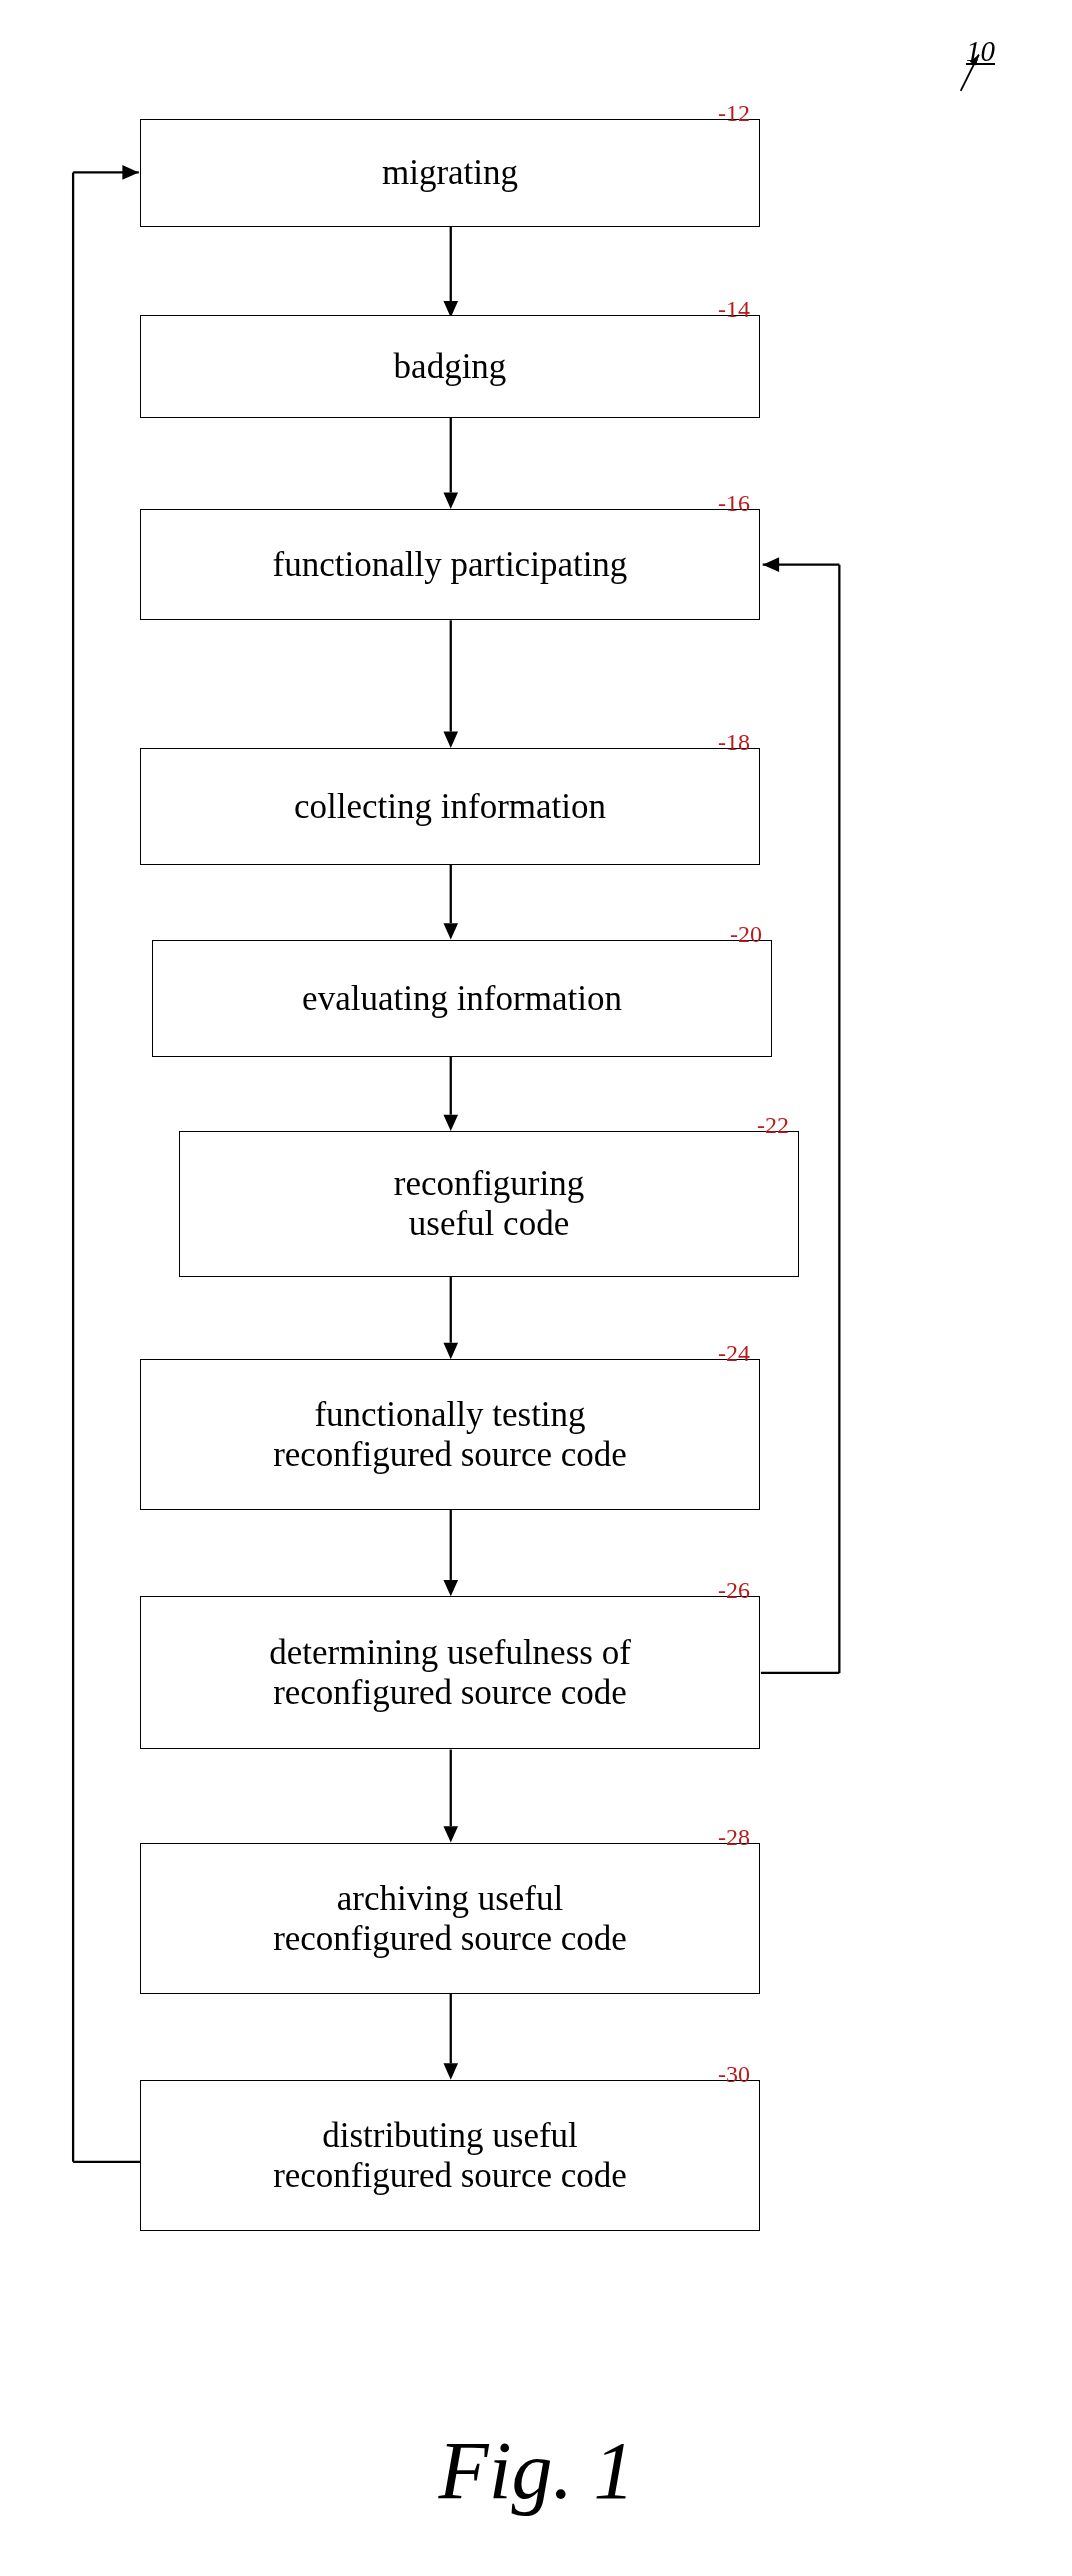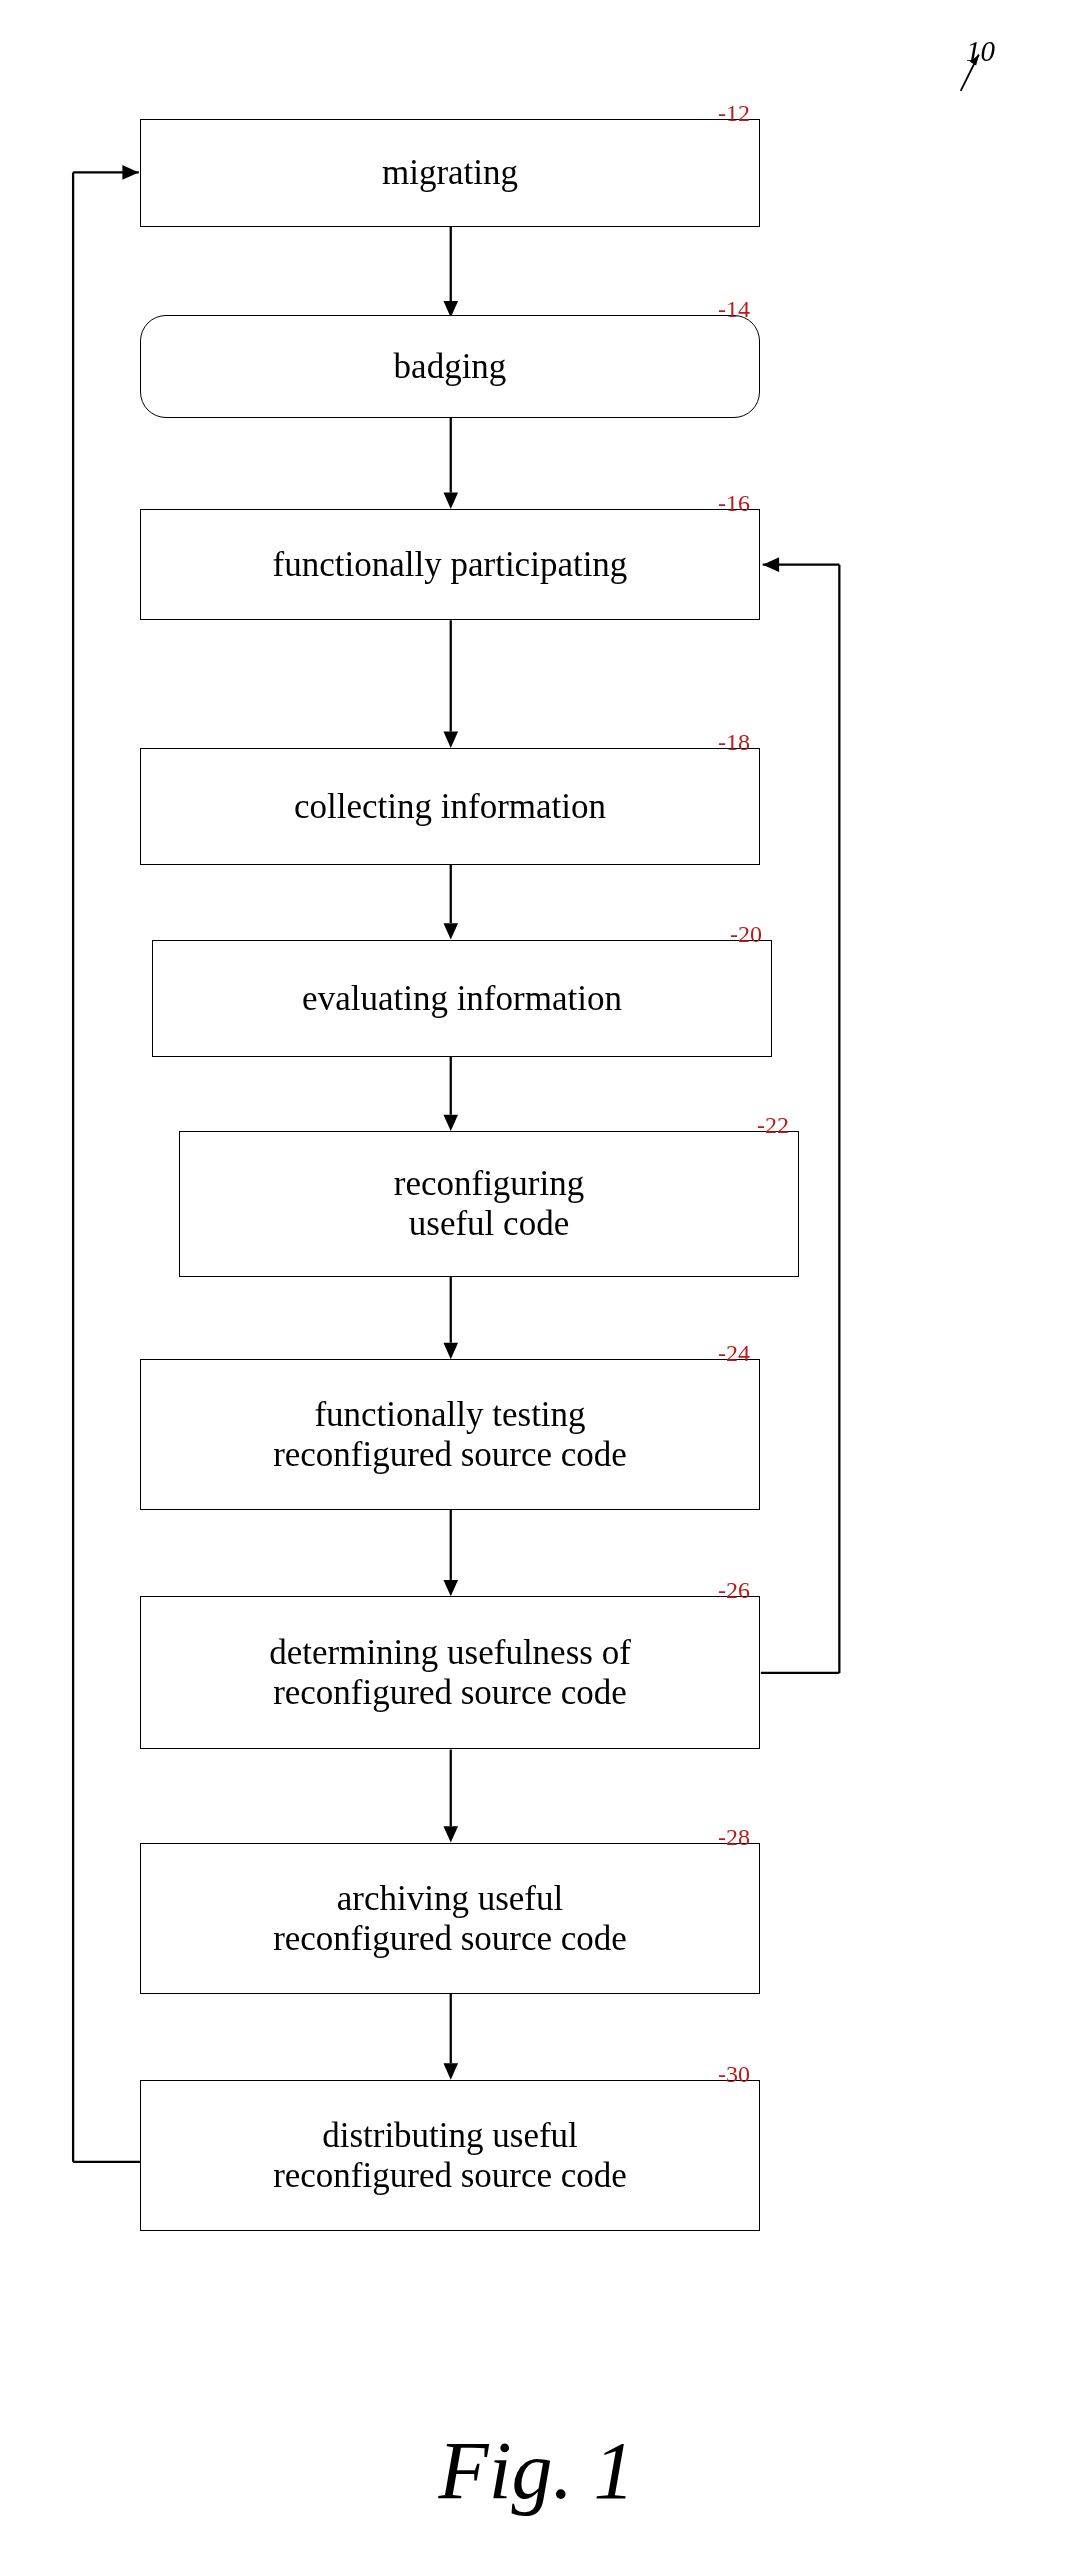--- a/index.html
+++ b/index.html
@@ -58,21 +58,21 @@
       width: 1073px;
       height: 2576px;
       pointer-events: none;
     }
   </style>
 </head>
 <body>
 
 <div class="diagram-container">
 
-  <div style="position:absolute;top:35px;right:78px;font-size:29px;font-style:italic;color:#000;">10</div>
+  <div style="position:absolute;top:35px;right:78px;font-size:29px;font-style:italic;color:#000;text-decoration:underline;">10</div>
 
   <svg style="position:absolute;top:0;left:0;width:1073px;height:109px;pointer-events:none;" viewBox="0 0 1176 120" width="1073" height="109">
     <line x1="1055" y1="100" x2="1075" y2="60" stroke="#000" stroke-width="2"></line>
     <polygon points="1075,60 1065,68 1072,72" fill="#000"></polygon>
   </svg>
 
   <svg class="connections" viewBox="0 0 1176 2824" width="1073" height="2576">
 
     <line x1="494" y1="248" x2="494" y2="330" stroke="#000" stroke-width="2.5"></line>
     <polygon points="494,348 486,330 502,330" fill="#000"></polygon>
@@ -114,21 +114,21 @@
   </svg>
 
   <div style="position:absolute;top:119px;left:140px;width:620px;">
     <div class="flow-box" style="height:108px;">
       <span class="box-label">-12</span>
       <span>migrating</span>
     </div>
   </div>
 
   <div style="position:absolute;top:315px;left:140px;width:620px;">
-    <div class="flow-box" style="height:103px;border-radius:26px;">
+    <div class="flow-box" style="height:103px;">
       <span class="box-label">-14</span>
       <span>badging</span>
     </div>
   </div>
 
   <div style="position:absolute;top:509px;left:140px;width:620px;">
     <div class="flow-box" style="height:111px;">
       <span class="box-label">-16</span>
       <span>functionally participating</span>
     </div>

